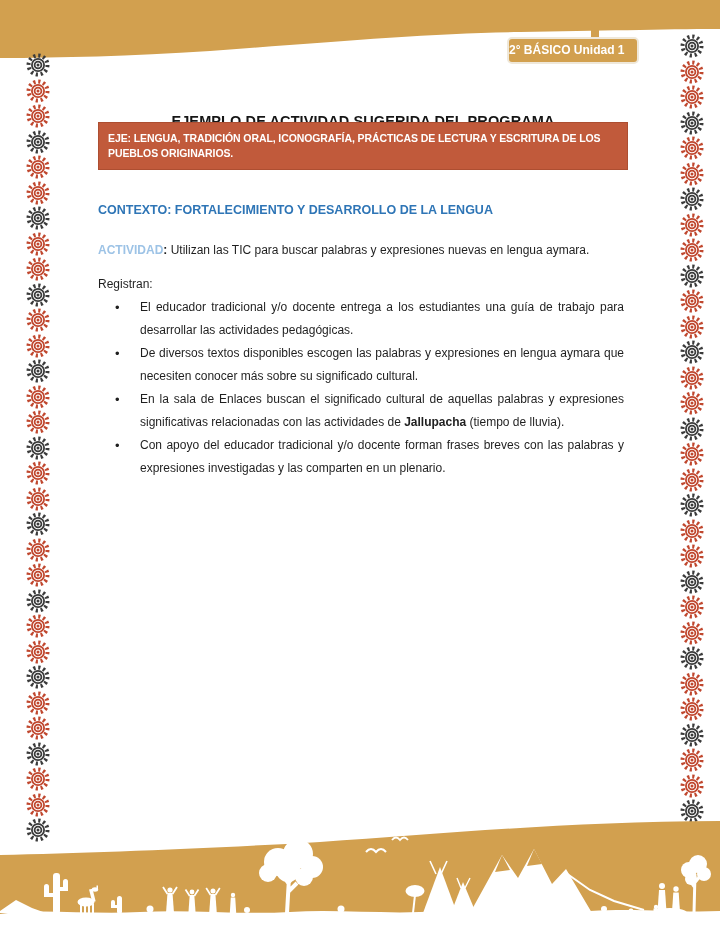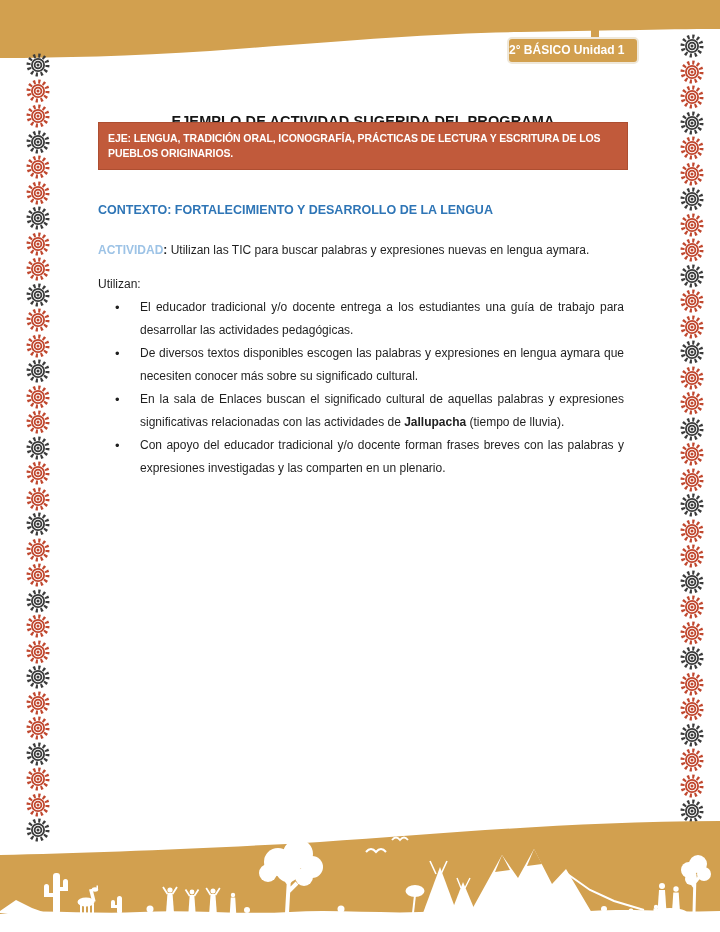--- a/index.html
+++ b/index.html
@@ -659,21 +659,21 @@
   <div id="page-title">EJEMPLO DE ACTIVIDAD SUGERIDA DEL PROGRAMA</div>
 
   <div id="eje-banner">EJE: LENGUA, TRADICIÓN ORAL, ICONOGRAFÍA, PRÁCTICAS DE LECTURA Y ESCRITURA DE LOS PUEBLOS ORIGINARIOS.</div>
 
   <div id="contexto-heading">CONTEXTO: FORTALECIMIENTO Y DESARROLLO DE LA LENGUA</div>
 
   <div id="actividad-line">
     <span id="actividad-label">ACTIVIDAD</span><span id="actividad-colon">:</span><span> Utilizan las TIC para buscar palabras y expresiones nuevas en lengua aymara.</span>
   </div>
 
-  <div id="ejemplos-label">Utilizan:</div>
+  <div id="ejemplos-label">Registran:</div>
 
   <ul id="examples-list">
     <li>
       <span>El educador tradicional y/o docente entrega a los estudiantes una guía de trabajo para desarrollar las actividades pedagógicas.</span><span class="bold-inline"></span><span></span>
     </li>
     <li>
       <span>De diversos textos disponibles escogen las palabras y expresiones en lengua aymara que necesiten conocer más sobre su significado cultural.</span><span class="bold-inline"></span><span></span>
     </li>
     <li>
       <span>En la sala de Enlaces buscan el significado cultural de aquellas palabras y expresiones significativas relacionadas con las actividades de </span><span class="bold-inline">Jallupacha</span><span> (tiempo de lluvia).</span>

